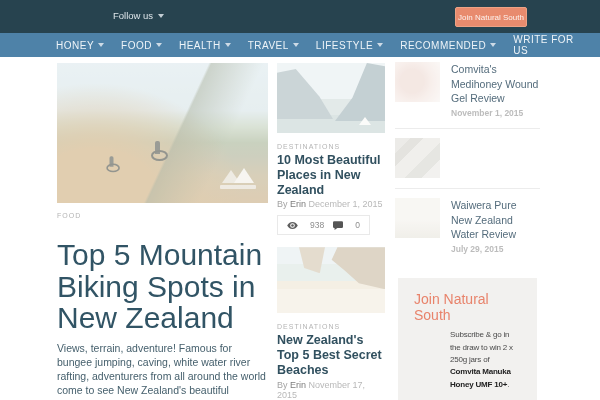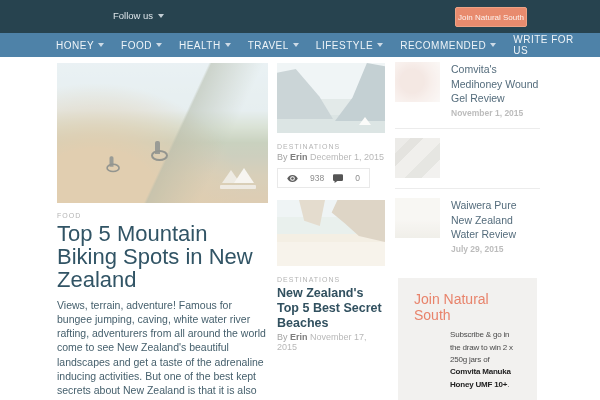--- a/index.html
+++ b/index.html
@@ -73,24 +73,24 @@
 
   
   .thumb { width:45px; height:40px; flex:0 0 45px; }
   .thumb-honey { background: radial-gradient(circle at 38% 48%, #ecd6ce 0 34%, #f2e4de 60%, #f8f3f0 100%); }
   .thumb-plane { background: linear-gradient(135deg, #dddcd6 0 18%, #cfcec7 18% 34%, #e4e3de 34% 58%, #d3d2cc 58% 78%, #e8e7e2 78% 100%); }
   .thumb-water { background: linear-gradient(180deg, #f2f0ea 0 55%, #e5e2d8 100%); }
 
   
   .cat { font-size:7px; letter-spacing:1px; color:#b4b4b4; text-transform:uppercase; cursor:pointer; }
   .col-main .cat { margin-top:9px; }
-  .headline { margin-top:3px; font-size:22px; line-height:1.05; font-weight:400; color:#315465; cursor:pointer; }
+  .headline { margin-top:20px; font-size:30px; line-height:1.05; font-weight:400; color:#315465; cursor:pointer; }
   .excerpt { margin-top:7px; font-size:10.5px; line-height:1.34; color:#46606d; }
   .byline { margin-top:6px; font-size:9.5px; color:#a3a3a3; }
-  .byline .author { color:#7d7d7d; cursor:pointer;font-weight:bold; }
+  .byline .author { color:#7d7d7d; cursor:pointer; }
   .byline .date { color:#b8b8b8; }
 
   
   .card .cat { margin-top:10px; }
   .card-title { margin-top:3px; font-size:12.5px; line-height:1.18; font-weight:bold; color:#31505f; cursor:pointer; }
   .card .byline { margin-top:2px; font-size:9px; }
   .stats { display:inline-flex; align-items:center; gap:9px; margin-top:6px;
            border:1px solid #e9e9e9; background:#fff; padding:4px 9px; }
   .stat { display:flex; align-items:center; gap:12px; font-size:8.5px; color:#8d8d8d; }
   .stat svg { display:block; }
@@ -173,20 +173,21 @@
 
   <div class="col-mid">
 
     <div class="card card-1">
       <div class="imgbox img-fjord">
         <div class="fjord-mt-l"></div>
         <div class="fjord-mt-r"></div>
         <div class="fjord-boat"></div>
       </div>
       <div class="cat">DESTINATIONS</div>
+      <div class="card-title">10 Most Beautiful Places in New Zealand</div>
       <div class="byline">
         <span>By</span>
         <span class="author">Erin</span>
         <span class="date">December 1, 2015</span>
       </div>
       <div class="stats">
         <span class="stat">
           <svg width="11" height="7" viewBox="0 0 16 10">
               <path fill="#5f5f5f" d="M8 0C4.4 0 1.6 2.4.3 5 1.6 7.6 4.4 10 8 10s6.4-2.4 7.7-5C14.4 2.4 11.6 0 8 0zm0 8.4A3.4 3.4 0 1 1 8 1.6a3.4 3.4 0 0 1 0 6.8z"></path>
               <circle fill="#5f5f5f" cx="8" cy="5" r="1.9"></circle>

